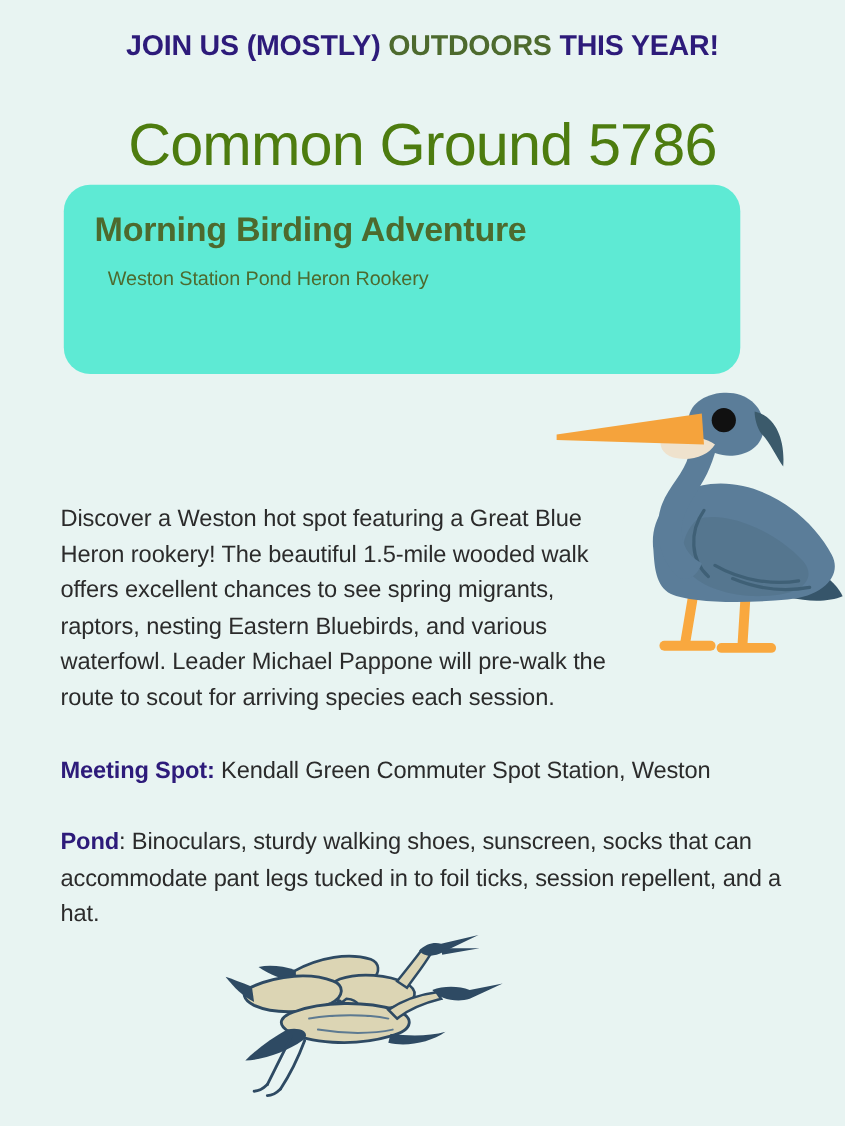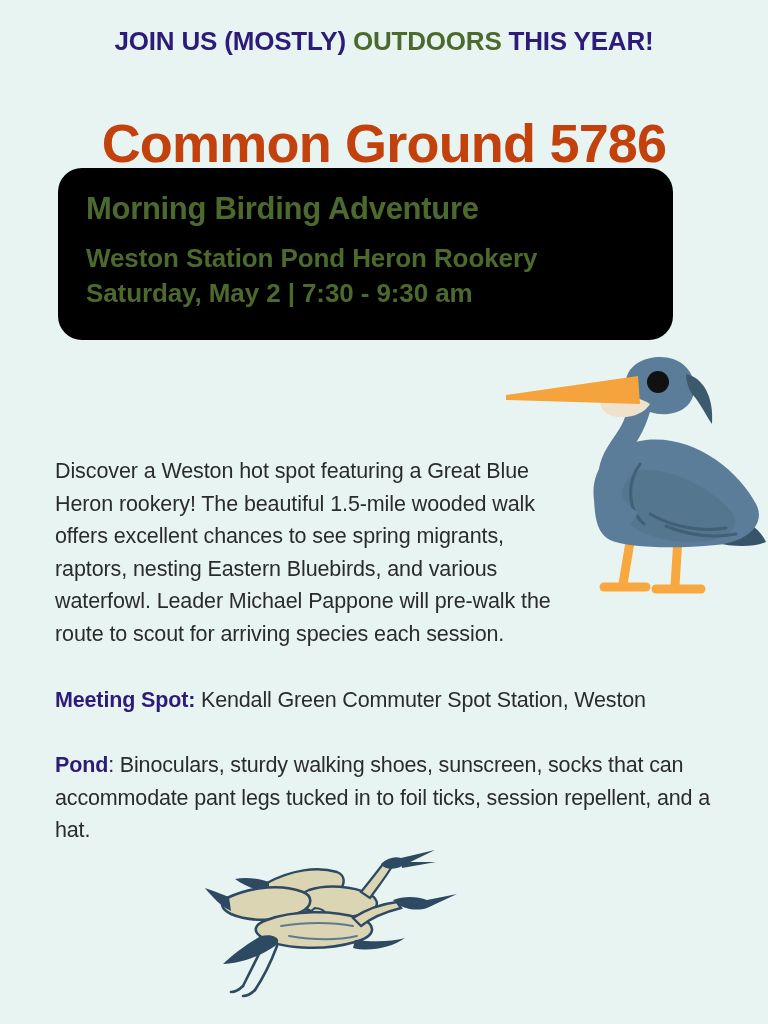--- a/index.html
+++ b/index.html
@@ -36,58 +36,58 @@
     letter-spacing: -0.2px;
     line-height: 1.2;
     white-space: nowrap;
   }
   .kicker .seg-purple { color: #2d1b7a; }
   .kicker .seg-green  { color: #4d6a2e; }
 
   .poster-title {
     position: absolute;
     left: 0;
-    top: 76px;
+    top: 65px;
     width: 768px;
     text-align: center;
-    color: #c2410c;
+    color: #4d7c0f;
     font-size: 54px;
-    font-weight: 700;
+    font-weight: 400;
     letter-spacing: -0.8px;
     line-height: 1.15;
     white-space: nowrap;
   }
 
   
   .event-card {
     position: absolute;
     left: 58px;
     top: 168px;
     width: 615px;
     height: 172px;
-    background: #000000;
+    background: #5eead4;
     border-radius: 24px;
     box-sizing: border-box;
     padding: 22px 28px 0 28px;
   }
   .event-name {
     color: #4d6a2e;
     font-size: 31px;
     font-weight: 700;
     letter-spacing: -0.3px;
     line-height: 1.2;
     margin: 0 0 14px 0;
   }
   .event-line {
     color: #4d6a2e;
-    font-size: 26px;
-    font-weight: 700;
+    font-size: 18px;
+    font-weight: 400;
     letter-spacing: -0.1px;
     line-height: 1.35;
-    margin: 0;
+    margin: 12px;
     white-space: nowrap;
   }
 
   
   .heron-illustration {
     position: absolute;
     left: 498px;
     top: 352px;
     width: 272px;
     height: 268px;
@@ -139,21 +139,20 @@
 
   <div class="kicker">
     <span class="seg-purple">JOIN US (MOSTLY) </span><span class="seg-green">OUTDOORS </span><span class="seg-purple">THIS YEAR!</span>
   </div>
 
   <h1 class="poster-title">Common Ground 5786</h1>
 
   <div class="event-card">
     <div class="event-name">Morning Birding Adventure</div>
     <div class="event-line">Weston Station Pond Heron Rookery</div>
-    <div class="event-line">Saturday, May 2 | 7:30 - 9:30 am</div>
   </div>
 
   <div class="heron-illustration">
     <svg viewBox="0 0 272 268" width="272" height="268" xmlns="http://www.w3.org/2000/svg">
 
       <g stroke="#f9a83f" stroke-width="9" stroke-linecap="round" fill="none">
         <path d="M133 184 L125 232"></path>
         <path d="M180 186 L177 234"></path>
       </g>
       <g stroke="#f9a83f" stroke-width="9" stroke-linecap="round">

